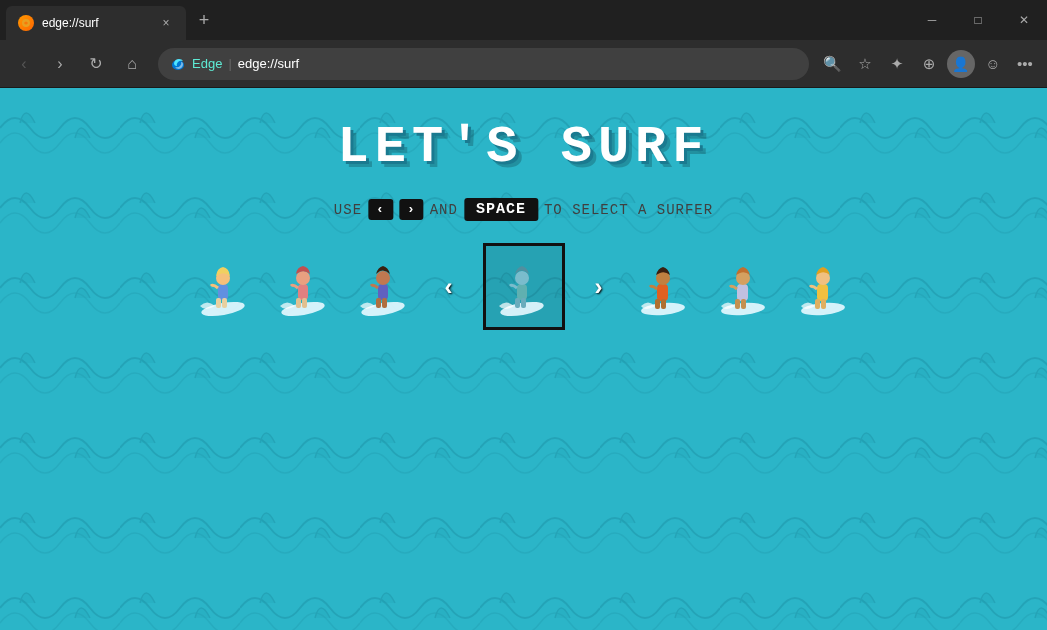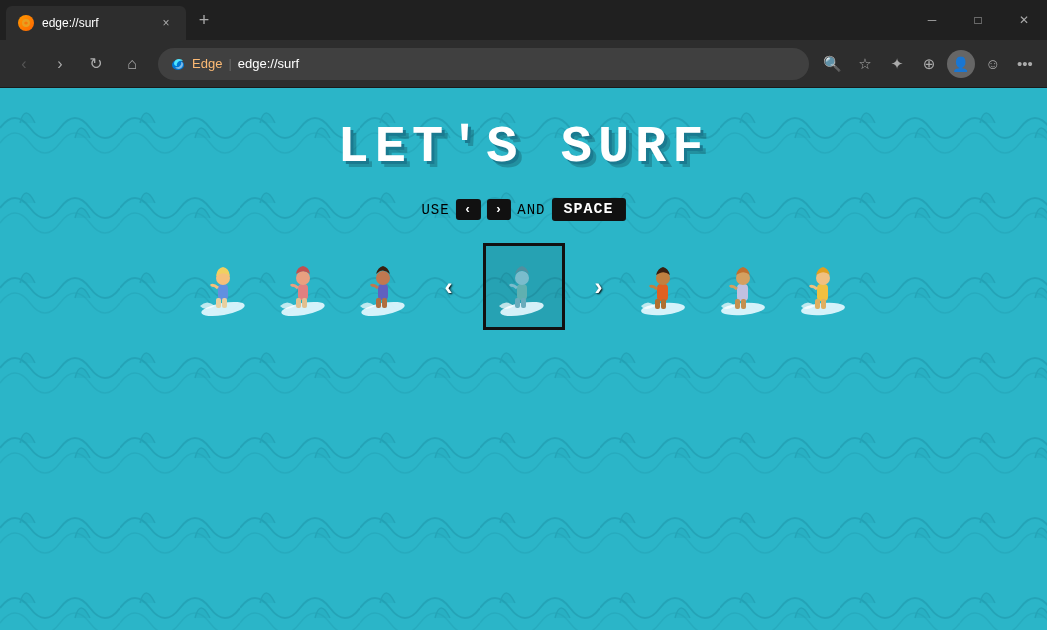--- a/index.html
+++ b/index.html
@@ -120,21 +120,21 @@
       padding: 0 12px;
       gap: 6px;
       margin: 0 6px;
     }
     .edge-logo-small {
       width: 16px;
       height: 16px;
       flex-shrink: 0;
     }
     .address-edge-text {
-      color: #fdba74;
+      color: #5eead4;
       font-size: 13px;
       font-weight: 500;
     }
     .address-separator {
       color: #666;
       font-size: 13px;
     }
     .address-url {
       color: #fff;
       font-size: 13px;
@@ -201,21 +201,21 @@
       left: 50%;
       transform: translateX(-50%);
       display: flex;
       align-items: center;
       gap: 6px;
       white-space: nowrap;
     }
     .inst-text {
       font-family: 'Courier New', monospace;
       font-size: 14px;
-      color: #000000;
+      color: #404040;
       letter-spacing: 1px;
     }
     .key-badge {
       background: #111;
       color: #fff;
       font-family: 'Courier New', monospace;
       font-size: 13px;
       font-weight: bold;
       padding: 3px 8px;
       border-radius: 3px;
@@ -345,20 +345,21 @@
   </svg>
 
   <div class="game-title">LET'S  SURF</div>
 
   <div class="game-instructions">
     <span class="inst-text">USE</span>
     <span class="key-badge">‹</span>
     <span class="key-badge">›</span>
     <span class="inst-text">AND</span>
     <span class="key-badge space-key">SPACE</span>
+    <span class="inst-text">TO SELECT A SURFER</span>
   </div>
 
   <div class="surfers-row">
 
     <div class="surfer-item">
       <svg class="surfer-svg" width="60" height="65" viewBox="0 0 60 65">
 
         <ellipse cx="28" cy="55" rx="22" ry="6" fill="#e8f8ff" opacity="0.9" transform="rotate(-10,28,55)"></ellipse>
 
         <rect x="23" y="30" width="10" height="16" rx="4" fill="#6090e0"></rect>

